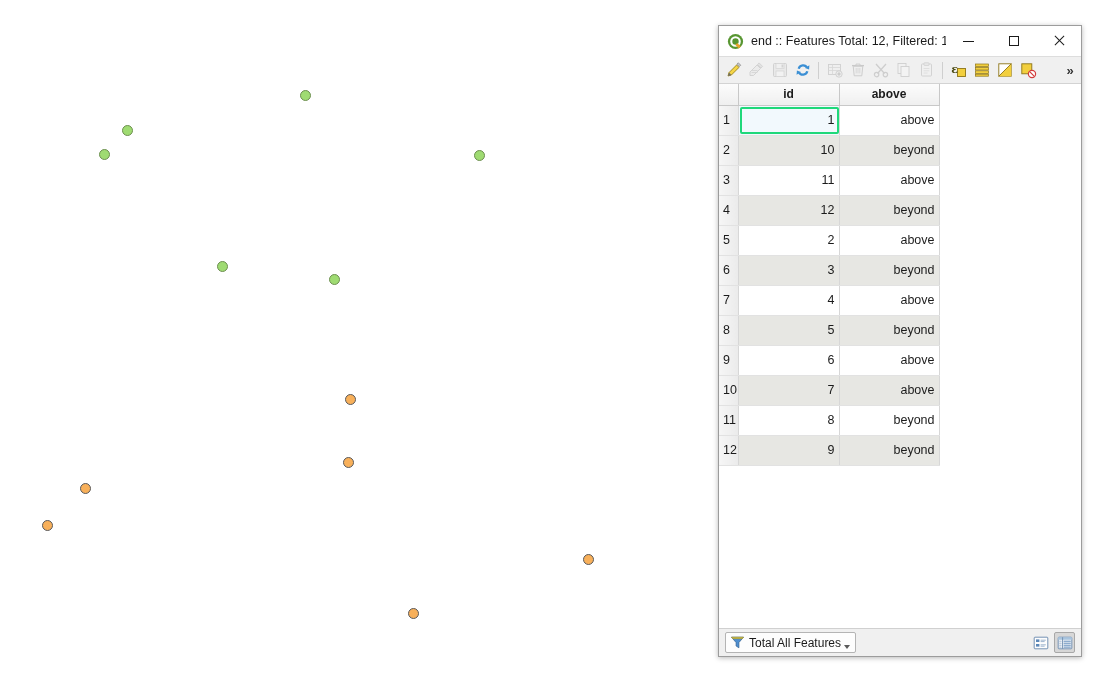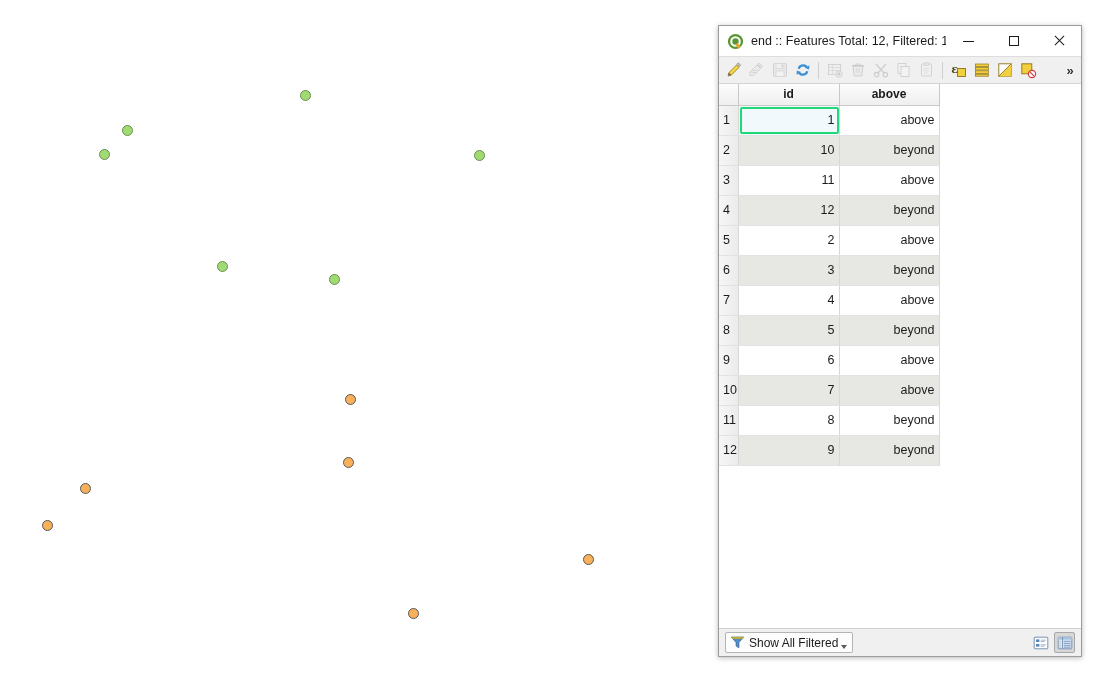--- a/index.html
+++ b/index.html
@@ -513,21 +513,21 @@
         </tbody>
     </table>
   </div>
 
   <div class="status-bar">
     <div class="filter-button">
       <svg width="15" height="15" viewBox="0 0 15 15">
         <path d="M1.5 2.2h12l-4.6 5.4v5.2L6.1 11V7.6z" fill="#4f8fd0" stroke="#2e5f92" stroke-width="0.7"></path>
         <path d="M1.5 2.2h12l-1.3 1.5H2.8z" fill="#f0d84a" stroke="#9d8a1d" stroke-width="0.6"></path>
       </svg>
-      <span class="filter-label">Show All Filtered</span>
+      <span class="filter-label">Total All Features</span>
       <span class="filter-caret"></span>
     </div>
 
     <div class="view-toggles">
       <div class="view-btn">
         <svg width="16" height="16" viewBox="0 0 16 16">
           <rect x="1.2" y="2.2" width="13.6" height="11.6" rx="0.8" fill="#fdfdfd" stroke="#7492b4" stroke-width="1"></rect>
           <rect x="3" y="4.4" width="3.4" height="2.6" fill="#5b87b8"></rect>
           <rect x="3" y="9" width="3.4" height="2.6" fill="#5b87b8"></rect>
           <path d="M7.6 5.2h5.2M7.6 6.6h4M7.6 9.8h5.2M7.6 11.2h4" stroke="#9fb6cf" stroke-width="1"></path>

